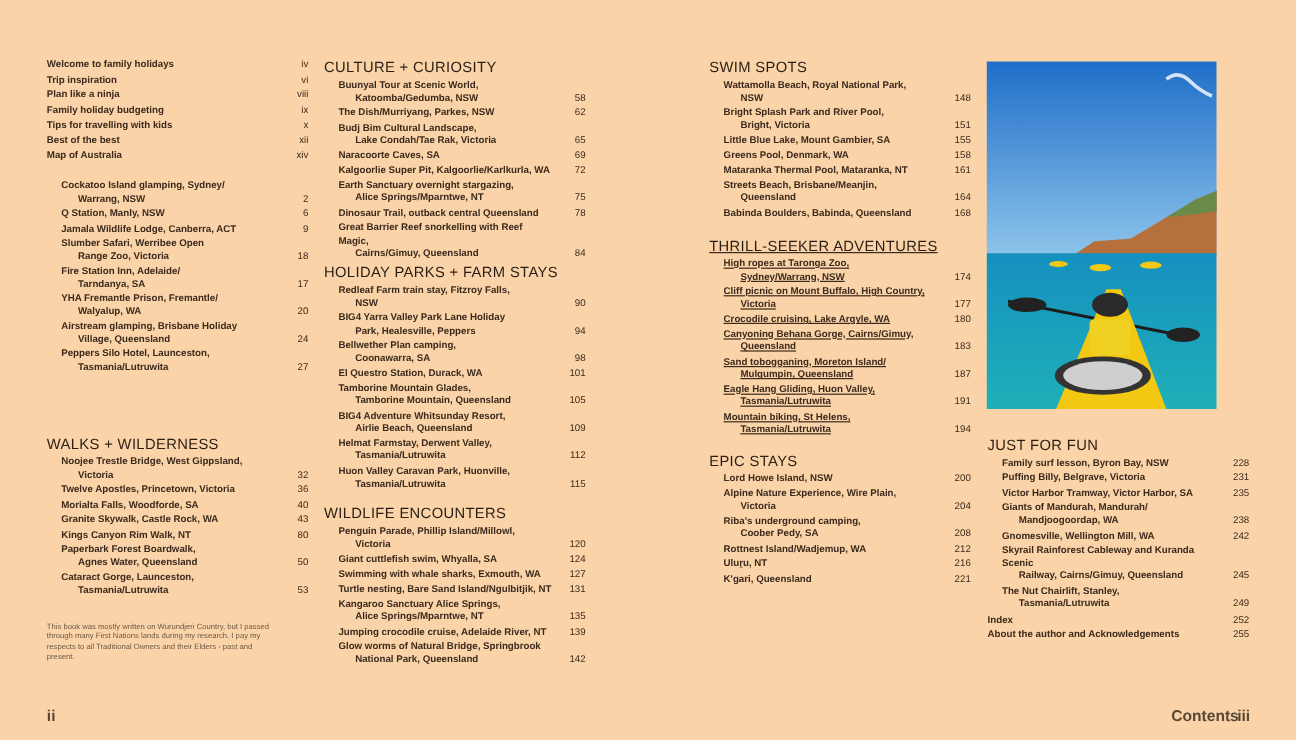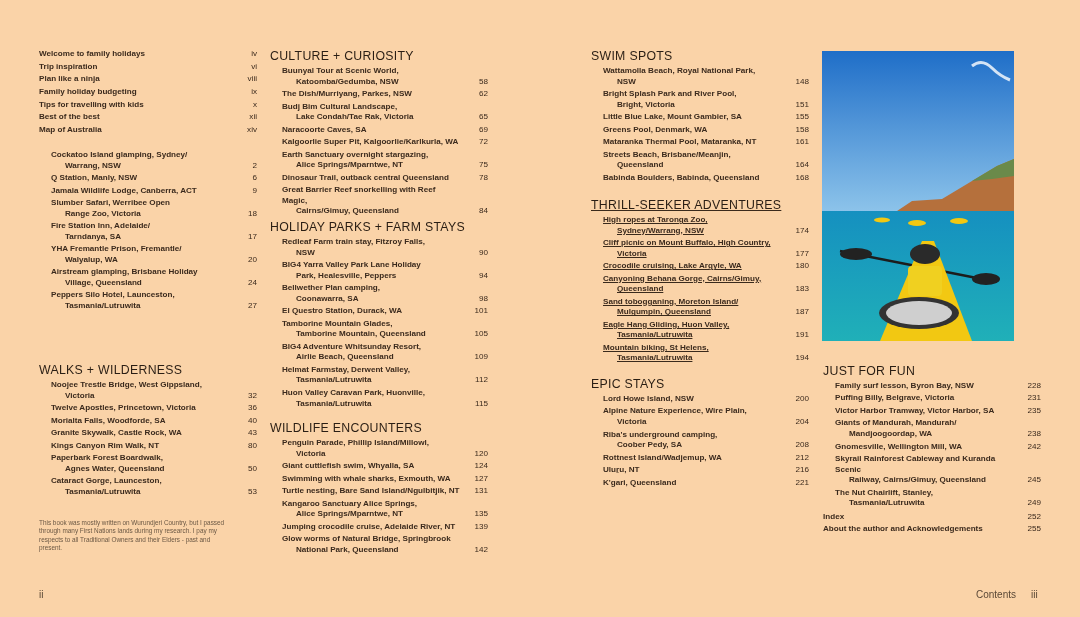--- a/index.html
+++ b/index.html
@@ -7,21 +7,21 @@
        font-family:"Liberation Sans","DejaVu Sans",sans-serif;color:#3a2a1c;}
   .col{position:absolute;top:0;}
   .entry{position:relative;font-size:8.1px;line-height:10.6px;font-weight:bold;color:#3b2a1d;}
   .entry .t{display:block;padding-right:26px;}
   .entry .t .l2{display:block;padding-left:14px;}
   .entry .p{position:absolute;right:0;bottom:0;font-weight:normal;}
   .sec{font-size:12.3px;letter-spacing:0.3px;font-weight:normal;color:#2a1e14;margin:0 0 3px 0;line-height:14px;}
   .group .entry{margin-left:12px;margin-bottom:1.9px;}
   .front .entry{margin-bottom:2.1px;}
   .note{position:absolute;font-size:6.4px;line-height:8.3px;color:#6b5844;width:190px;}
-  .folio{position:absolute;font-size:10px;color:#5a4836;}
+  .folio{position:absolute;font-size:13px;color:#5a4836;font-weight:bold;}
   .photo{position:absolute;left:822px;top:51px;width:192px;height:290px;overflow:hidden;}
 </style>
 </head>
 <body>
 
 <div class="col front" style="left:39px;top:49px;width:218px;" id="front">
     <div class="entry">
       <span class="t">Welcome to family holidays</span>
       <span class="p">iv</span>
     </div>

